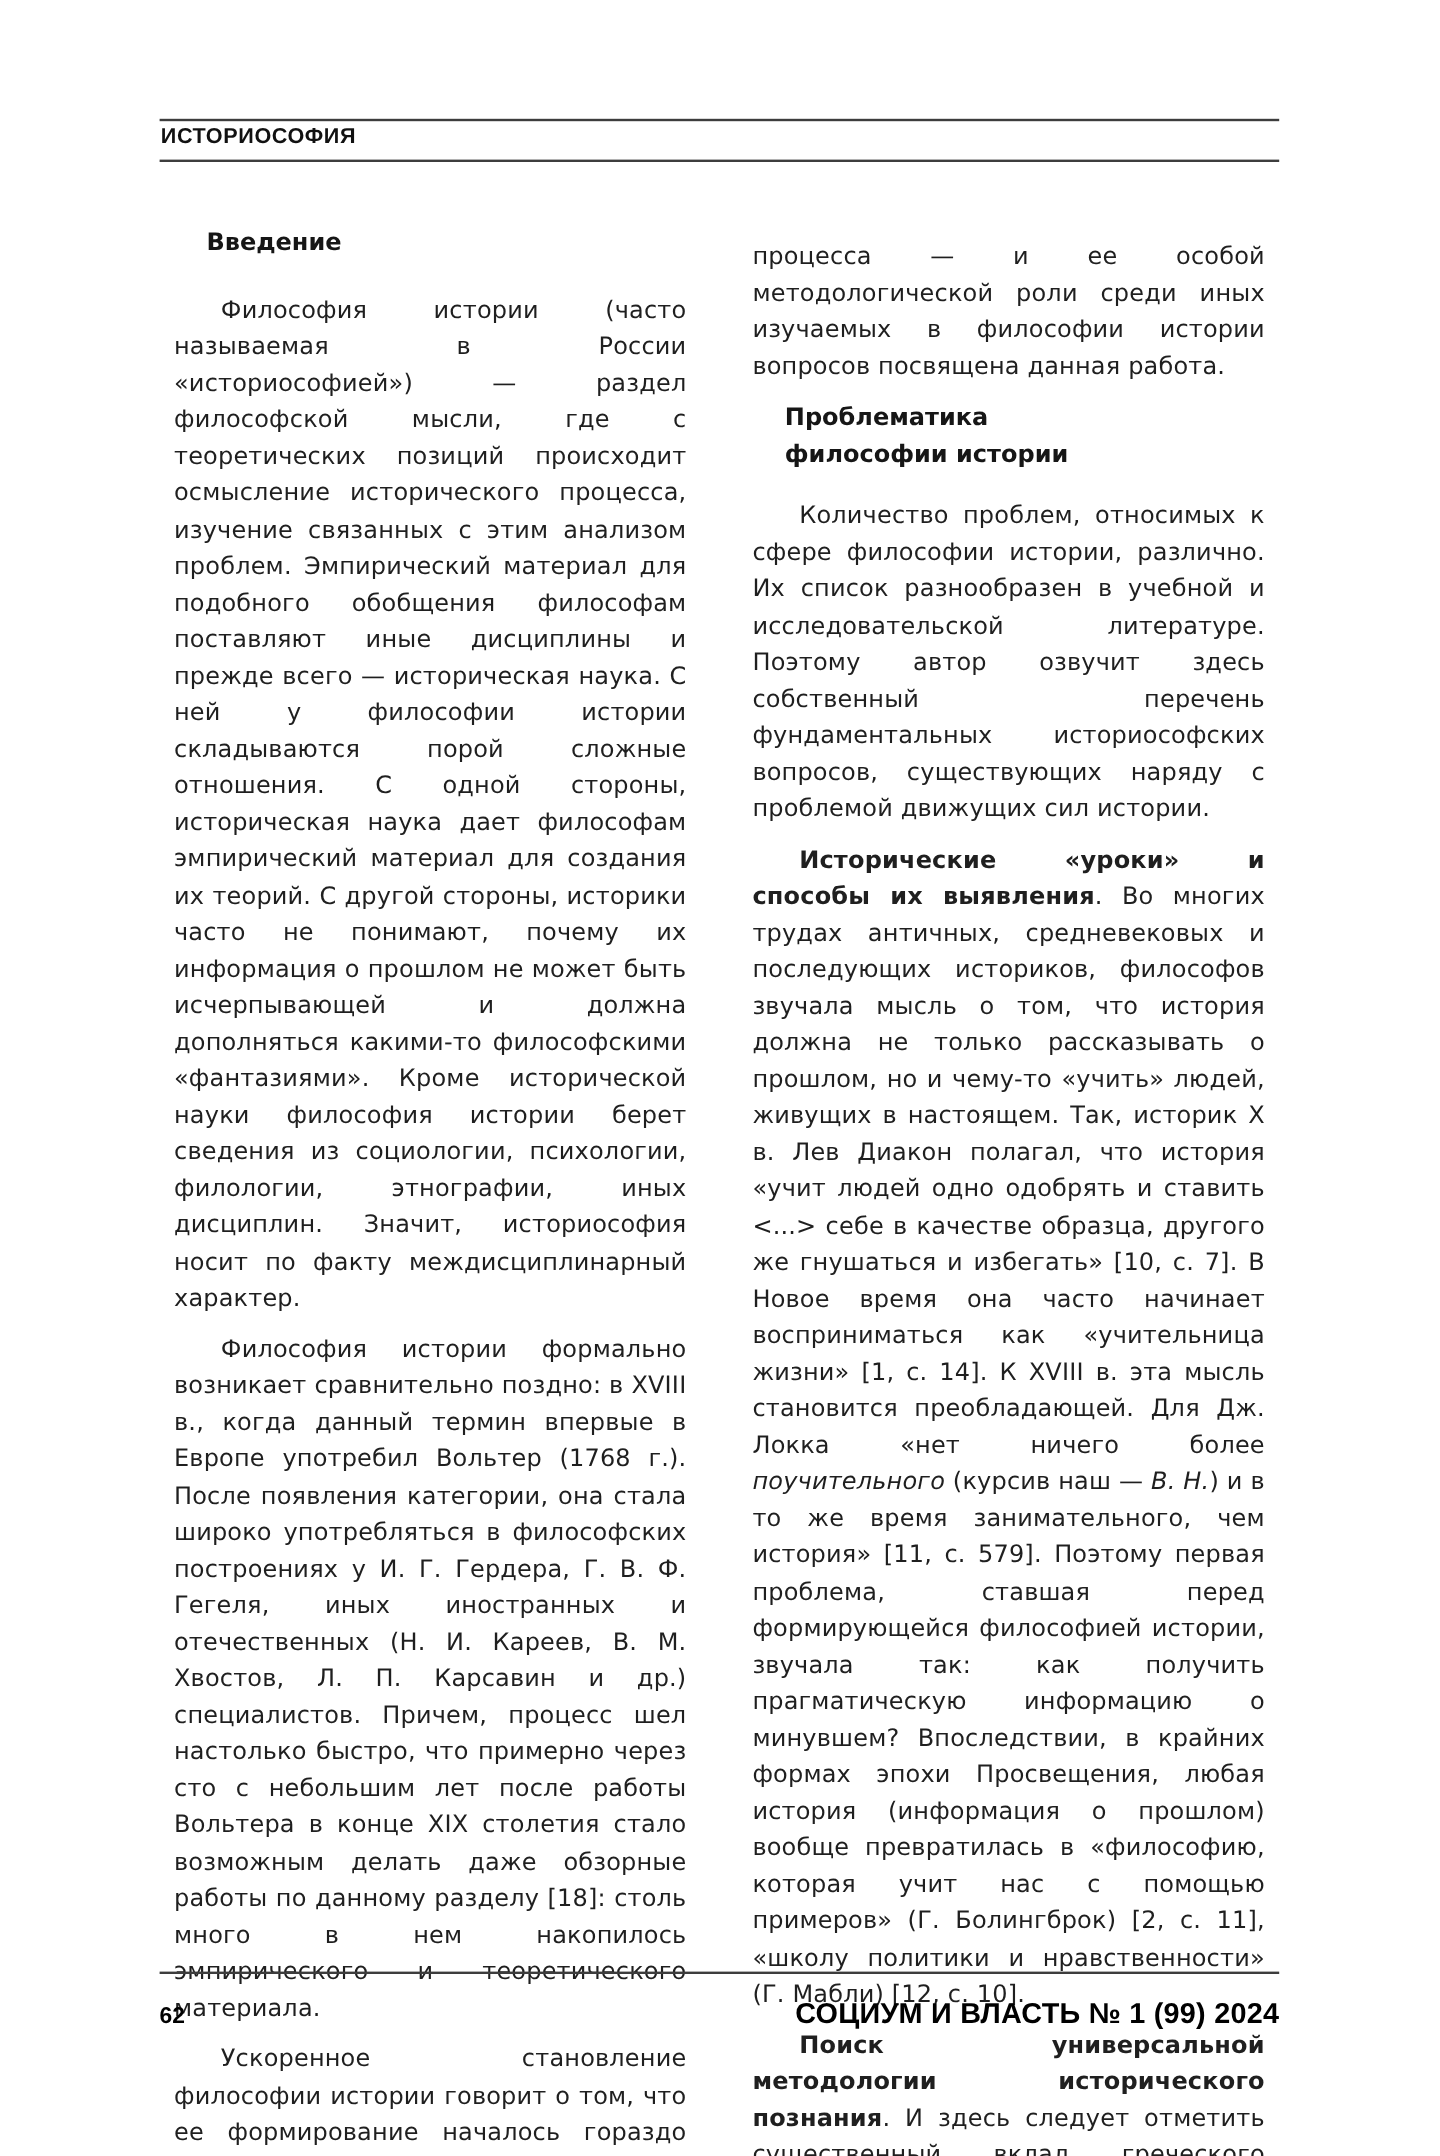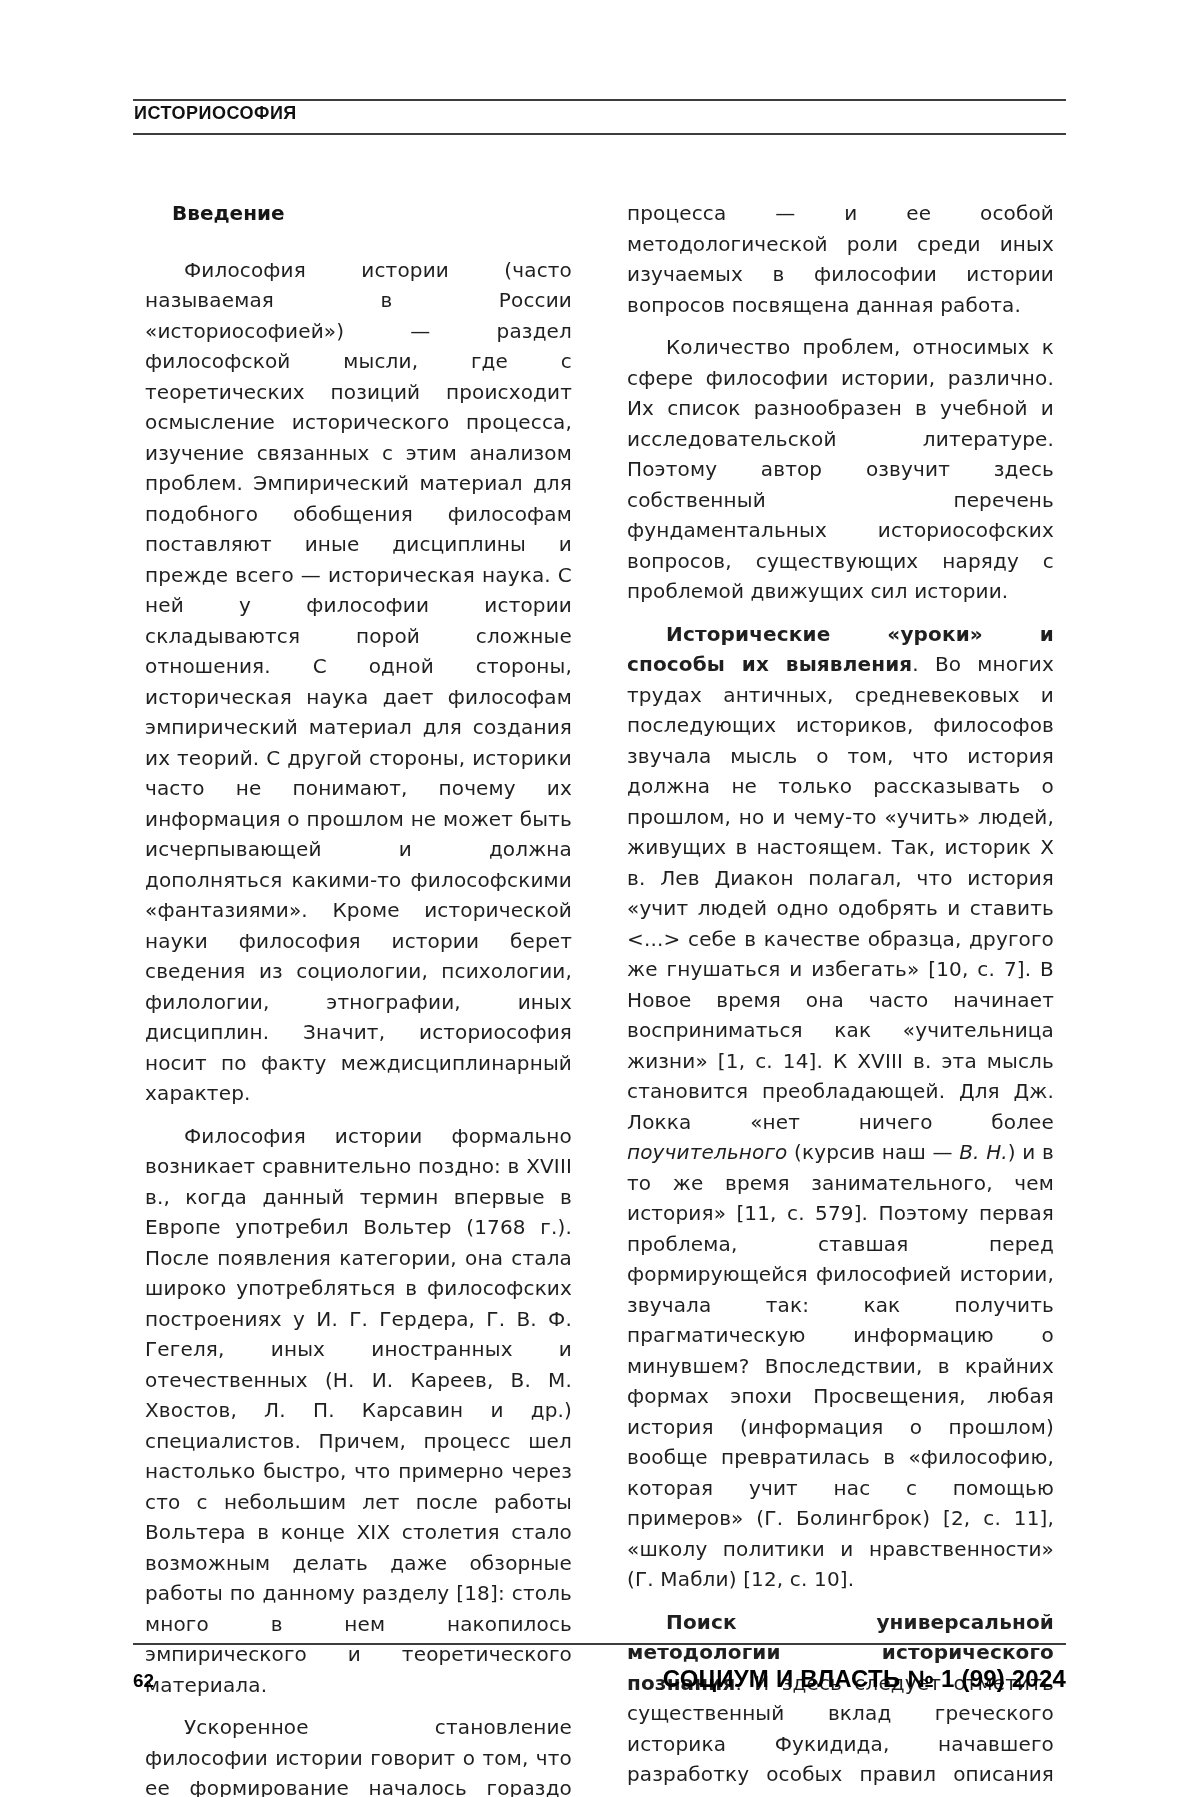--- a/index.html
+++ b/index.html
@@ -23,21 +23,21 @@
   .col{width:451px;}
   .para{
     margin:12px;font-size:20px;line-height:30.5px;text-align:justify;
     letter-spacing:0.15px;
   }
   .para.indent{text-indent:39px;}
   .col-heading{
     font-size:20px;line-height:30.5px;font-weight:bold;
     padding-left:39px;margin:9px 0 21px 0;white-space:pre-line;color:#161616;
   }
-  .col .col-heading:first-child{margin-top:12px;margin-bottom:26px;}
+  .col .col-heading:first-child{margin-top:0;margin-bottom:26px;}
   .b{font-weight:bold;}
   .i{font-style:italic;}
   .footer{
     position:absolute;left:133px;top:1665px;width:933px;
     display:flex;justify-content:space-between;align-items:baseline;
     font-family:"Liberation Sans",sans-serif;font-weight:bold;color:#000000;
   }
   .page-number{font-size:19px;}
   .journal{font-size:24px;letter-spacing:0.2px;}
 </style>
@@ -52,20 +52,22 @@
   <div class="content">
     <div class="col" id="col-left">
         <div class="col-heading">Введение</div>
         <p class="para indent"><span>Философия истории (часто называемая в России «историософией») — раздел философской мысли, где с теоретических позиций происходит осмысление исторического процесса, изучение связанных с этим анализом проблем. Эмпирический материал для подобного обобщения философам поставляют иные дисциплины и прежде всего — историческая наука. С ней у философии истории складываются порой сложные отношения. С одной стороны, историческая наука дает философам эмпирический материал для создания их теорий. С другой стороны, историки часто не понимают, почему их информация о прошлом не может быть исчерпывающей и должна дополняться какими-то философскими «фантазиями». Кроме исторической науки философия истории берет сведения из социологии, психологии, филологии, этнографии, иных дисциплин. Значит, историософия носит по факту междисциплинарный характер.</span></p>
         <p class="para indent"><span>Философия истории формально возникает сравнительно поздно: в XVIII в., когда данный термин впервые в Европе употребил Вольтер (1768 г.). После появления категории, она стала широко употребляться в философских построениях у И. Г. Гердера, Г. В. Ф. Гегеля, иных иностранных и отечественных (Н. И. Кареев, В. М. Хвостов, Л. П. Карсавин и др.) специалистов. Причем, процесс шел настолько быстро, что примерно через сто с небольшим лет после работы Вольтера в конце XIX столетия стало возможным делать даже обзорные работы по данному разделу [18]: столь много в нем накопилось эмпирического и теоретического материала.</span></p>
         <p class="para indent"><span>Ускоренное становление философии истории говорит о том, что ее формирование началось гораздо раньше, чем появился термин: как минимум, с античности. Здесь возникли и исходные проблемы, ставшие методологической вопросами историософии.</span></p>
         <p class="para indent"><span>Изучение одной из проблем историософии — движущих сил исторического</span></p>
       </div>
     <div class="col" id="col-right">
         <p class="para"><span>процесса — и ее особой методологической роли среди иных изучаемых в философии истории вопросов посвящена данная работа.</span></p>
+        <div class="col-heading">Проблематика
+философии истории</div>
         <p class="para indent"><span>Количество проблем, относимых к сфере философии истории, различно. Их список разнообразен в учебной и исследовательской литературе. Поэтому автор озвучит здесь собственный перечень фундаментальных историософских вопросов, существующих наряду с проблемой движущих сил истории.</span></p>
         <p class="para indent"><span class="b">Исторические «уроки» и способы их выявления</span><span>. Во многих трудах античных, средневековых и последующих историков, философов звучала мысль о том, что история должна не только рассказывать о прошлом, но и чему-то «учить» людей, живущих в настоящем. Так, историк X в. Лев Диакон полагал, что история «учит людей одно одобрять и ставить &lt;...&gt; себе в качестве образца, другого же гнушаться и избегать» [10, с. 7]. В Новое время она часто начинает восприниматься как «учительница жизни» [1, с. 14]. К XVIII в. эта мысль становится преобладающей. Для Дж. Локка «нет ничего более </span><span class="i">поучительного</span><span> (курсив наш — </span><span class="i">В. Н.</span><span>) и в то же время занимательного, чем история» [11, с. 579]. Поэтому первая проблема, ставшая перед формирующейся философией истории, звучала так: как получить прагматическую информацию о минувшем? Впоследствии, в крайних формах эпохи Просвещения, любая история (информация о прошлом) вообще превратилась в «философию, которая учит нас с помощью примеров» (Г. Болингброк) [2, с. 11], «школу политики и нравственности» (Г. Мабли) [12, с. 10].</span></p>
         <p class="para indent"><span class="b">Поиск универсальной методологии исторического познания</span><span>. И здесь следует отметить существенный вклад греческого историка Фукидида, начавшего разработку особых правил описания прошлого. При повествовании о Пелопоннесской войне (431 — 404 гг. до</span></p>
       </div>
   </div>
 
   <div class="rule rule-footer"></div>
   <div class="footer">
     <span class="page-number">62</span>
     <span class="journal">СОЦИУМ И ВЛАСТЬ № 1 (99) 2024</span>

